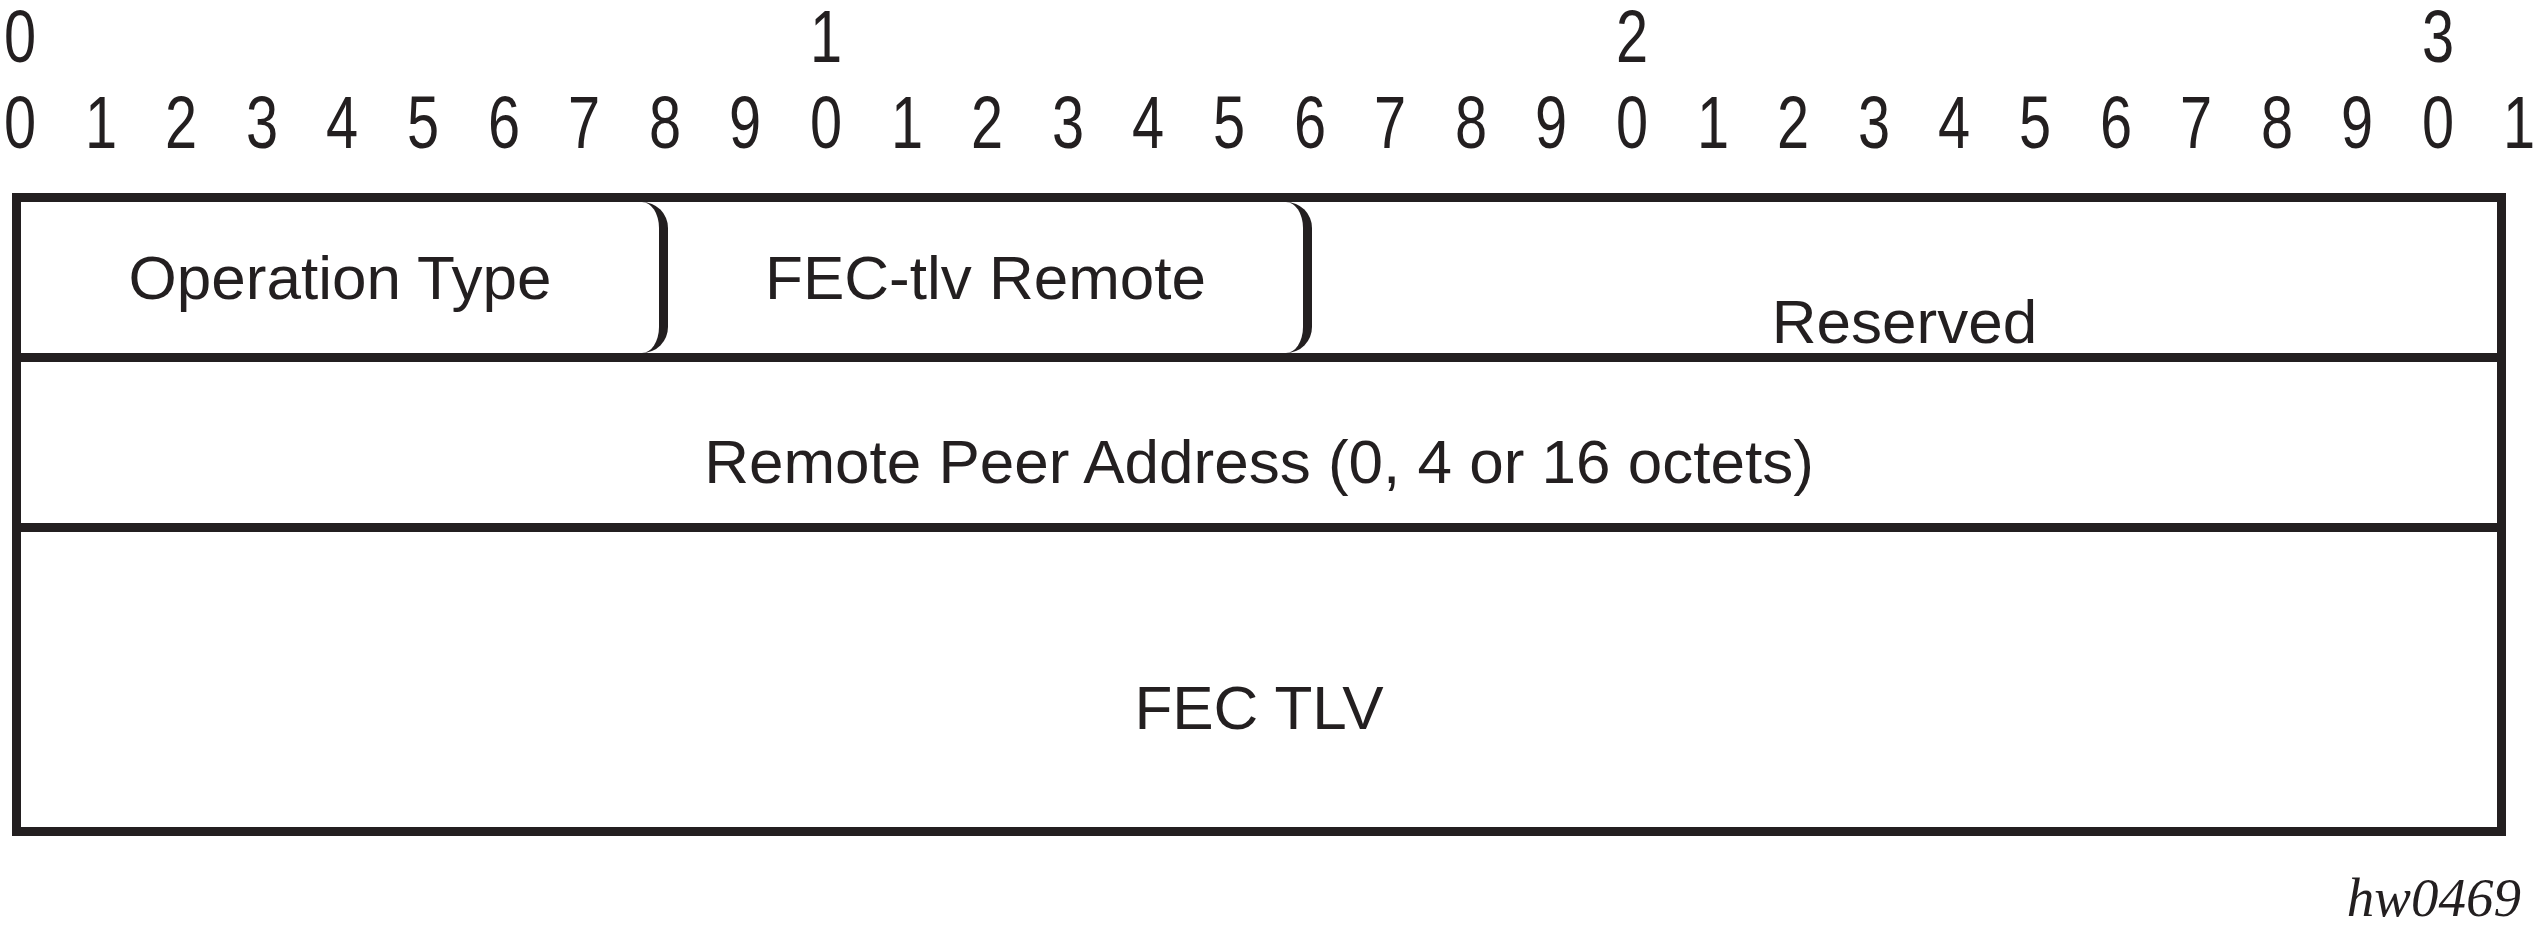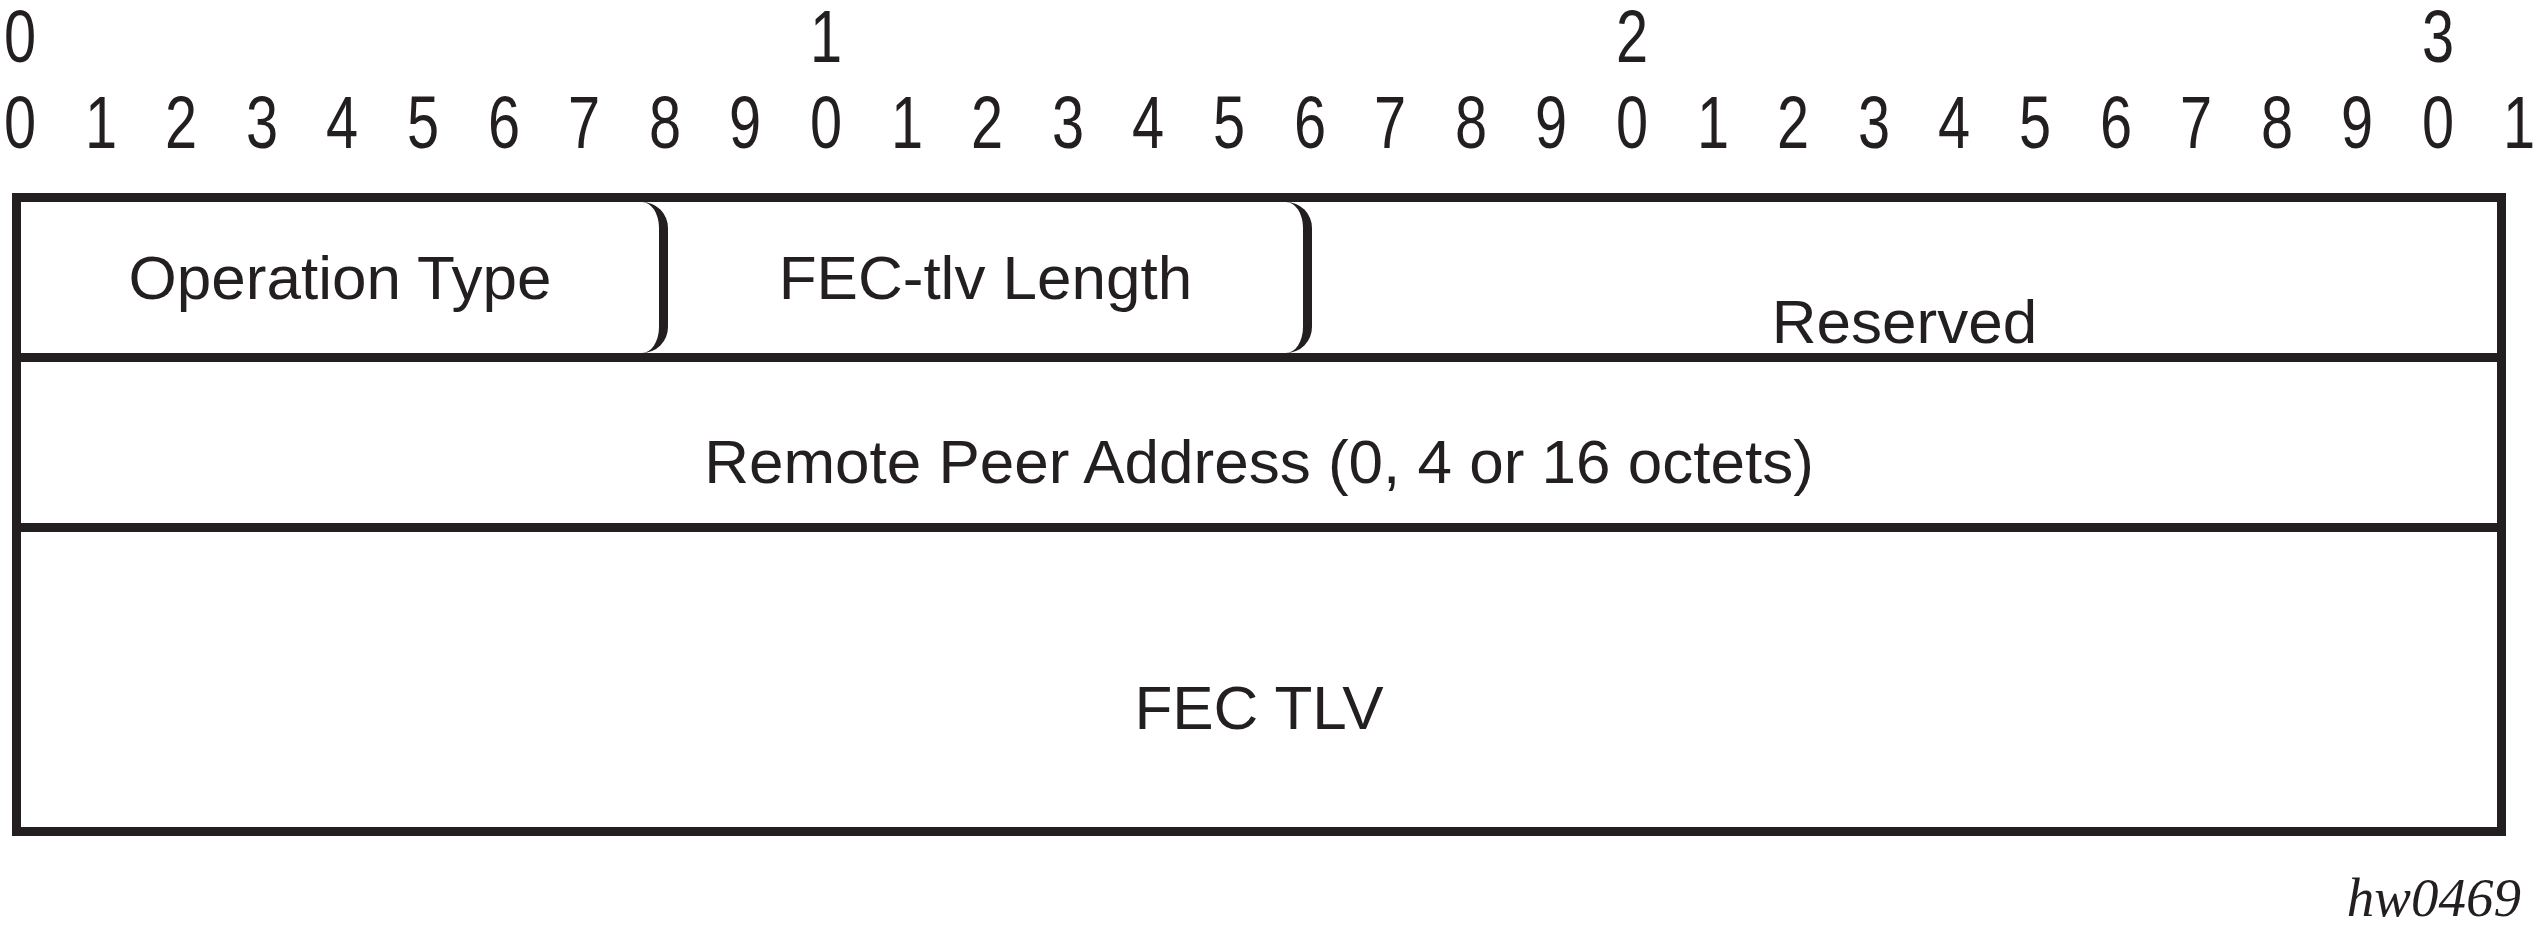--- a/index.html
+++ b/index.html
@@ -99,21 +99,21 @@
       <span class="digit" style="--i: 30;">0</span>
       <span class="digit" style="--i: 31;">1</span>
     </div>
 
   <div class="grid">
     <div class="prow row1">
       <div class="cell c1">
         <span>Operation Type</span>
       </div>
       <div class="cell c3">
-        <span>FEC-tlv Length</span>
+        <span>FEC-tlv Remote</span>
       </div>
       <div class="cell c4">
         <span>Reserved</span>
       </div>
     </div>
 
     <div class="prow row2">
       <div class="cell wide">
         <span>Remote Peer Address (0, 4 or 16 octets)</span>
       </div>

